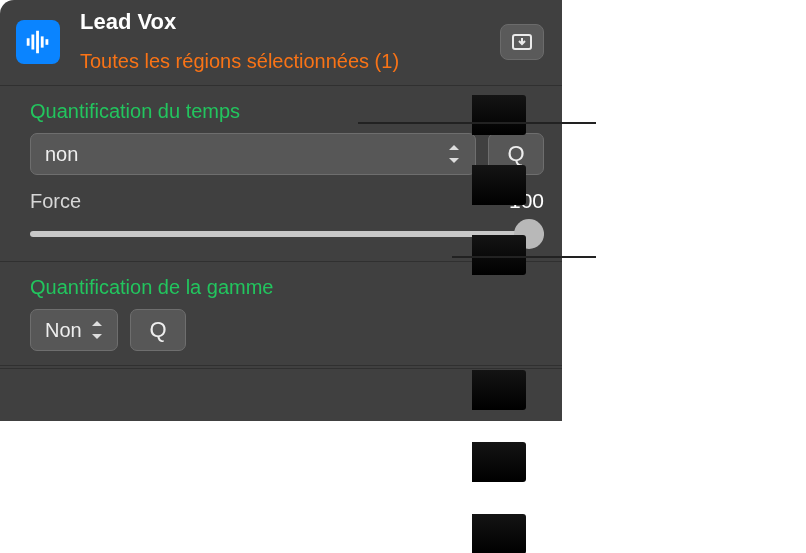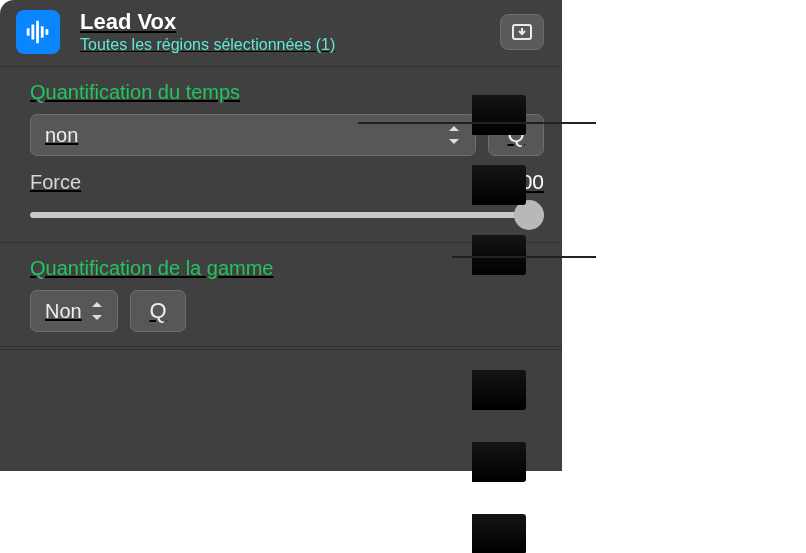--- a/index.html
+++ b/index.html
@@ -1,24 +1,24 @@
 <!DOCTYPE html>
 <html><head>
 <meta charset="utf-8">
 <style>
   * { box-sizing: border-box; margin: 0; padding: 0; }
   html, body { width: 806px; height: 553px; overflow: hidden; font-family: -apple-system, Helvetica, Arial, sans-serif; background: #fff; }
   .wrap { position: relative; width: 806px; height: 553px; background: #fff; }
-  .panel { position:absolute; left:0; top:0; width:562px; height:471px; background:#404040; border-top-left-radius:14px;text-decoration:underline; }
+  .panel { position:absolute; left:0; top:0; width:562px; height:421px; background:#404040; border-top-left-radius:14px; }
   .header { display:flex; align-items:center; padding:10px 18px 10px 16px; }
   .track-icon { width:44px; height:44px; background:#0a84ff; border-radius:8px; margin-right:20px; display:flex; align-items:center; justify-content:center; flex:none; }
   .track-icon svg { width:30px; height:30px; fill:#fff; }
   .titles { flex:1; color:#eee; }
   .titles .t1 { font-size:22px; font-weight:600; color:#fff; line-height:1.1; }
-  .titles .t2 { font-size:16px; color:#5eead4; margin-top:2px; }
+  .titles .t2 { font-size:20px; color:#f97316; margin-top:16px; }
   .hdr-btn { width:44px; height:36px; background:#5a5a5a; border:1px solid #6b6b6b; border-radius:8px; display:flex; align-items:center; justify-content:center; flex:none; margin-left:10px; }
   .hdr-btn svg { width:24px; height:24px; stroke:#eaeaea; fill:none; stroke-width:2; }
   .section { padding:12px 18px 12px 30px; }
   .sep { height:1px; background:#303030; margin:2px 0; }
   .label { font-size:20px; color:#22c55e; margin-bottom:10px; }
   .label-row { display:flex; align-items:baseline; justify-content:space-between; font-size:20px; color:#d7d7d7; margin-bottom:4px; }
   .label-row .val { color:#fff; font-size:21px; }
   .row { display:flex; align-items:center; gap:12px; }
   .select { flex:1; height:42px; background:#575757; border:1px solid #6e6e6e; border-radius:7px; display:flex; align-items:center; justify-content:space-between; padding:0 10px 0 14px; color:#eee; font-size:20px; }
   .select.small { flex:none; width:88px; }

